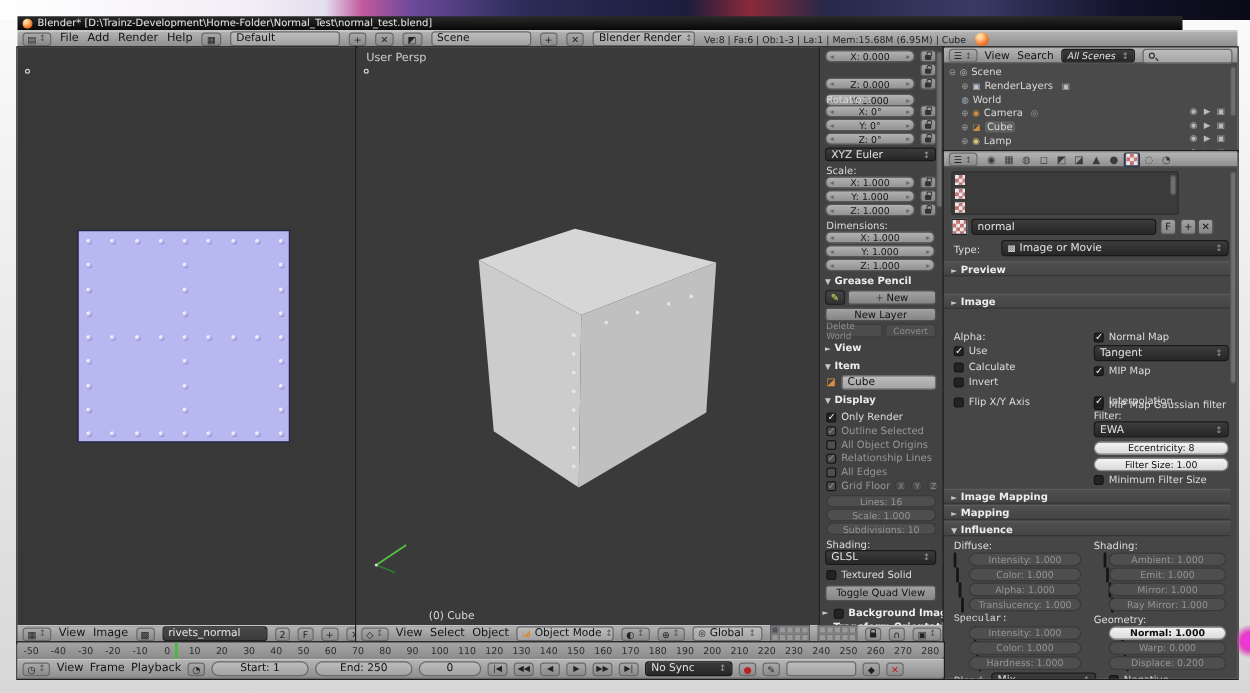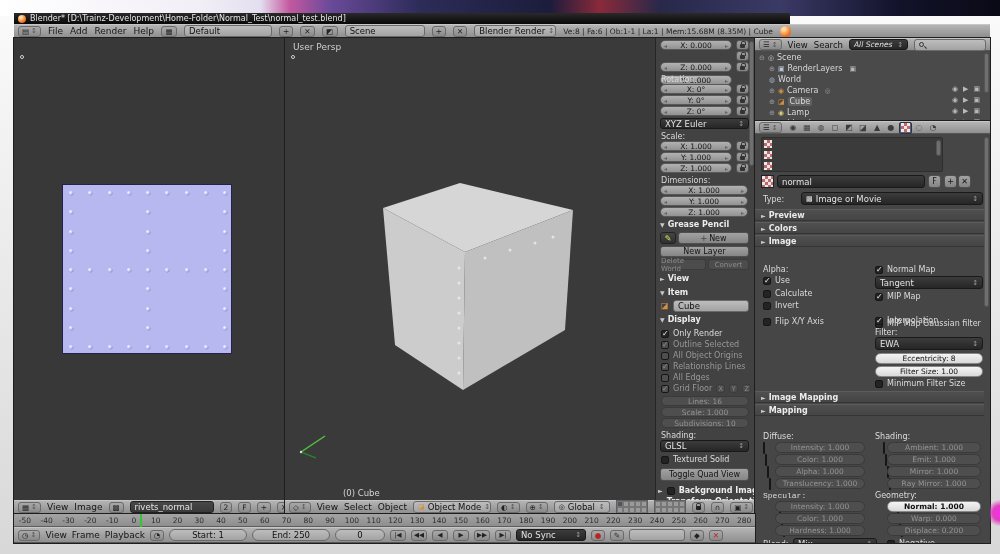--- a/index.html
+++ b/index.html
@@ -1,21 +1,21 @@
 <!DOCTYPE html>
 <html><head>
 <meta charset="utf-8">
 <style>
   *{margin:0;padding:0;box-sizing:border-box;font-family:"DejaVu Sans",sans-serif;}
   body{width:1000px;height:554px;overflow:hidden;background:#dcdcdc;}
   #app{position:relative;width:1000px;height:554px;background:linear-gradient(180deg,#fbfbfb,#d8d8d8);font-size:9px;color:#111;}
   .abs{position:absolute;}
   
   #wallpaper{left:0;top:0;width:1000px;height:16px;background:linear-gradient(90deg,#ffffff 0%,#f2eef6 20%,#e4dff0 26%,#c2589e 29%,#6a4a9a 33%,#2c2c58 42%,#1c1c3c 55%,#8a2a3a 60%,#28284a 66%,#3a3a66 78%,#12122a 90%,#0a0a16 100%);}
-  #titlebar{left:14px;top:13px;width:776px;height:11px;background:linear-gradient(#2a2a2a,#080808);display:flex;align-items:center;gap:4px;padding:0 4px;}
+  #titlebar{left:14px;top:13px;width:932px;height:11px;background:linear-gradient(#2a2a2a,#080808);display:flex;align-items:center;gap:4px;padding:0 4px;}
   #titlebar .t{color:#e8e8e8;font-size:8px;white-space:nowrap;}
   .blogo{width:8px;height:8px;border-radius:50%;background:radial-gradient(circle at 35% 30%,#ffd9a0 15%,#f5792a 60%,#b05010);position:relative;flex:0 0 auto;}
   #frame-magenta{right:0;top:498px;width:10px;height:30px;background:radial-gradient(circle at 100% 50%,#ff2af0 0%,#e040c0 40%,rgba(230,230,230,0) 75%);}
   
   .hdr{background:linear-gradient(#b4b4b4,#8f8f8f);border-top:1px solid #c6c6c6;border-bottom:1px solid #565656;display:flex;align-items:center;gap:7px;padding:0 4px;font-size:9px;color:#151515;}
   .menu{cursor:default;white-space:nowrap;}
   .hbtn{height:11px;border:1px solid #6a6a6a;border-radius:3px;background:linear-gradient(#a9a9a9,#8a8a8a);display:inline-flex;align-items:center;justify-content:center;font-size:7.5px;color:#222;padding:0 3px;gap:2px;white-space:nowrap;flex:0 0 auto;}
   .lfield{height:12px;border:1px solid #6a6a6a;border-radius:3px;background:linear-gradient(#bdbdbd,#a3a3a3);display:inline-flex;align-items:center;font-size:8.5px;color:#111;padding:0 4px;gap:3px;white-space:nowrap;flex:0 0 auto;}
   .dd{background:linear-gradient(#3c3c3c,#262626);border:1px solid #191919;border-radius:3px;color:#e2e2e2;font-size:8.5px;display:flex;align-items:center;padding:0 4px;gap:3px;white-space:nowrap;}
   .dd .ar{margin-left:auto;color:#9a9a9a;font-size:7px;}
@@ -88,21 +88,21 @@
     <span class="hbtn">+</span>
     <span class="hbtn">✕</span>
     <span class="hbtn" style="width:16px;">◩</span>
     <span class="lfield" style="width:80px;">Scene</span>
     <span class="hbtn">+</span>
     <span class="hbtn">✕</span>
     <span class="lfield" style="width:82px;">
         <span>Blender Render</span>
         <span class="ud" style="margin-left:auto;">↕</span>
       </span>
-    <span style="font-size:7.5px;color:#242424;white-space:nowrap;">Ve:8 | Fa:6 | Ob:1-1 | La:1 | Mem:15.68M (8.35M) | Cube</span>
+    <span style="font-size:7.5px;color:#242424;white-space:nowrap;">Ve:8 | Fa:6 | Ob:1-3 | La:1 | Mem:15.68M (6.95M) | Cube</span>
     <span class="blogo" style="width:11px;height:11px;"></span>
   </div>
 
   <div class="abs editor" style="left:14px;top:38px;width:271px;height:476px;background:#383838;">
     <span class="abs canvas-dot" style="left:6px;top:17px;"></span>
     <div class="abs" style="left: 49px; top: 147px; width: 168px; height: 168px; box-shadow: rgb(34, 34, 74) 0px 0px 0px 1px; background: rgb(184, 184, 240);">
         <span class="rivet" style="left: 6px; top: 6px;"></span>
         <span class="rivet" style="left: 25.25px; top: 6px;"></span>
         <span class="rivet" style="left: 44.5px; top: 6px;"></span>
         <span class="rivet" style="left: 63.75px; top: 6px;"></span>
@@ -522,23 +522,20 @@
     <span class="btn" style="left:203px;top:54px;width:13px;height:13px;">✕</span>
     <span class="abs" style="left:8px;top:74px;font-size:8px;color:#dcdcdc;">Type:</span>
     <div class="dd abs" style="left:46px;top:71px;width:182px;height:13px;">
         <span style="font-size:7px;">▩</span>
         <span>Image or Movie</span>
         <span class="ar">↕</span>
       </div>
     <div class="secbar" style="top:88px;">
         <span class="phdr closed">Preview</span>
       </div>
-    <div class="secbar" style="top:101px;">
-        <span class="phdr closed">Colors</span>
-      </div>
     <div class="secbar" style="top:114px;">
         <span class="phdr closed">Image</span>
       </div>
     <span class="abs" style="left:8px;top:144px;font-size:8px;color:#dcdcdc;">Alpha:</span>
     <div class="cbrow" style="left:8px;top:155px;">
         <span class="cb on"></span>
         <span>Use</span>
       </div>
     <div class="cbrow" style="left:8px;top:168px;">
         <span class="cb"></span>
@@ -581,20 +578,23 @@
     <span class="slider lit" style="left:120px;top:245px;width:108px;">Filter Size: 1.00</span>
     <div class="cbrow" style="left:120px;top:258px;">
         <span class="cb"></span>
         <span>Minimum Filter Size</span>
       </div>
     <div class="secbar" style="top:283px;">
         <span class="phdr closed">Mapping</span>
       </div>
     <div class="secbar" style="top:270px;">
         <span class="phdr closed">Image Mapping</span>
+      </div>
+    <div class="secbar" style="top:296px;">
+        <span class="phdr">Influence</span>
       </div>
     <span class="abs" style="left:8px;top:311px;font-size:8px;color:#dcdcdc;">Diffuse:</span>
     <span class="cb abs" style="left:8px;top:322px;"></span><span class="slider dis" style="left:20px;top:321px;width:90px;">Intensity: 1.000</span>
     <span class="cb abs" style="left:8px;top:334px;"></span><span class="slider dis" style="left:20px;top:333px;width:90px;">Color: 1.000</span>
     <span class="cb abs" style="left:8px;top:346px;"></span><span class="slider dis" style="left:20px;top:345px;width:90px;">Alpha: 1.000</span>
     <span class="cb abs" style="left:8px;top:358px;"></span><span class="slider dis" style="left:20px;top:357px;width:90px;">Translucency: 1.000</span>
     <span class="abs" style="left:120px;top:311px;font-size:8px;color:#dcdcdc;">Shading:</span>
     <span class="cb abs" style="left:120px;top:322px;"></span><span class="slider dis" style="left:132px;top:321px;width:94px;">Ambient: 1.000</span>
     <span class="cb abs" style="left:120px;top:334px;"></span><span class="slider dis" style="left:132px;top:333px;width:94px;">Emit: 1.000</span>
     <span class="cb abs" style="left:120px;top:346px;"></span><span class="slider dis" style="left:132px;top:345px;width:94px;">Mirror: 1.000</span>

